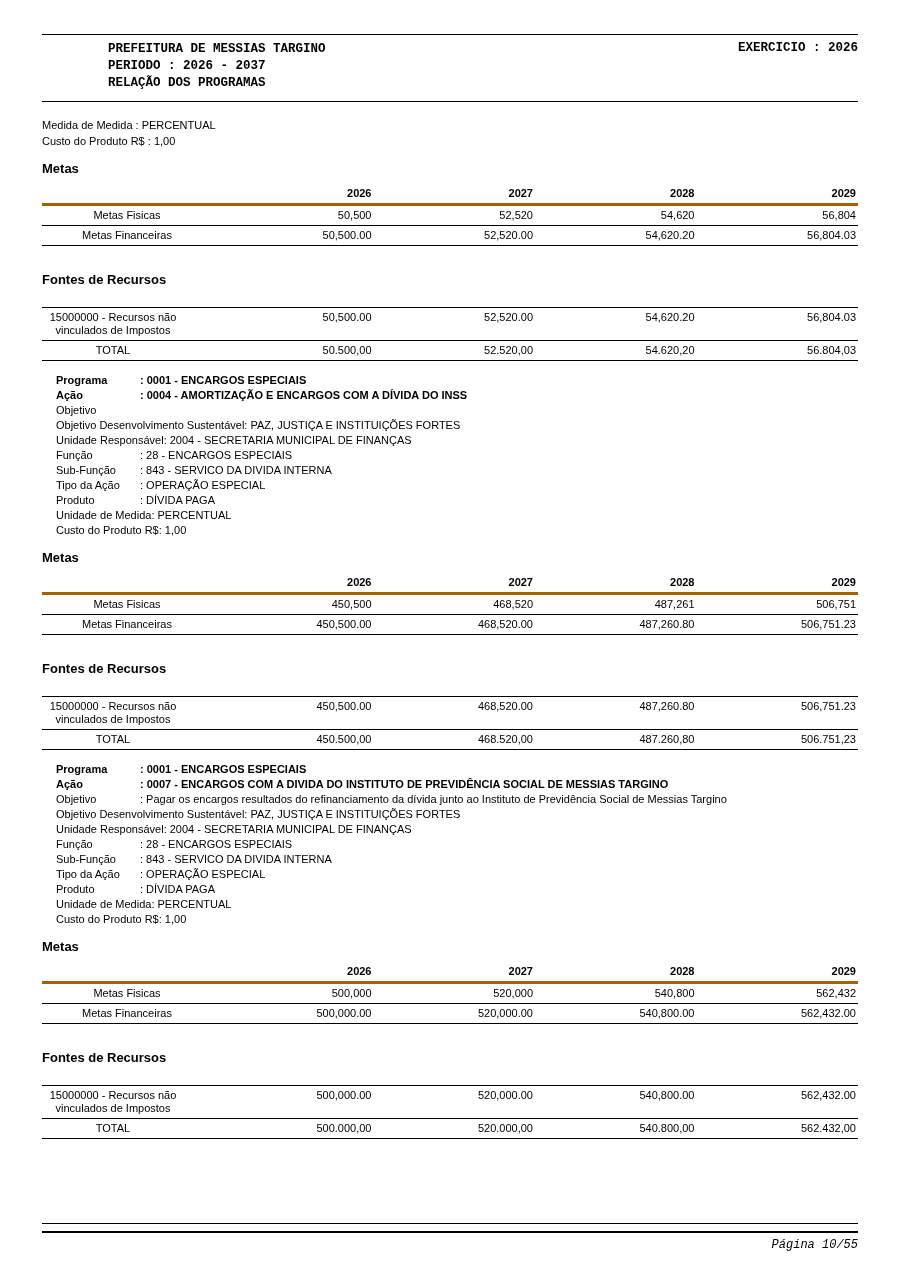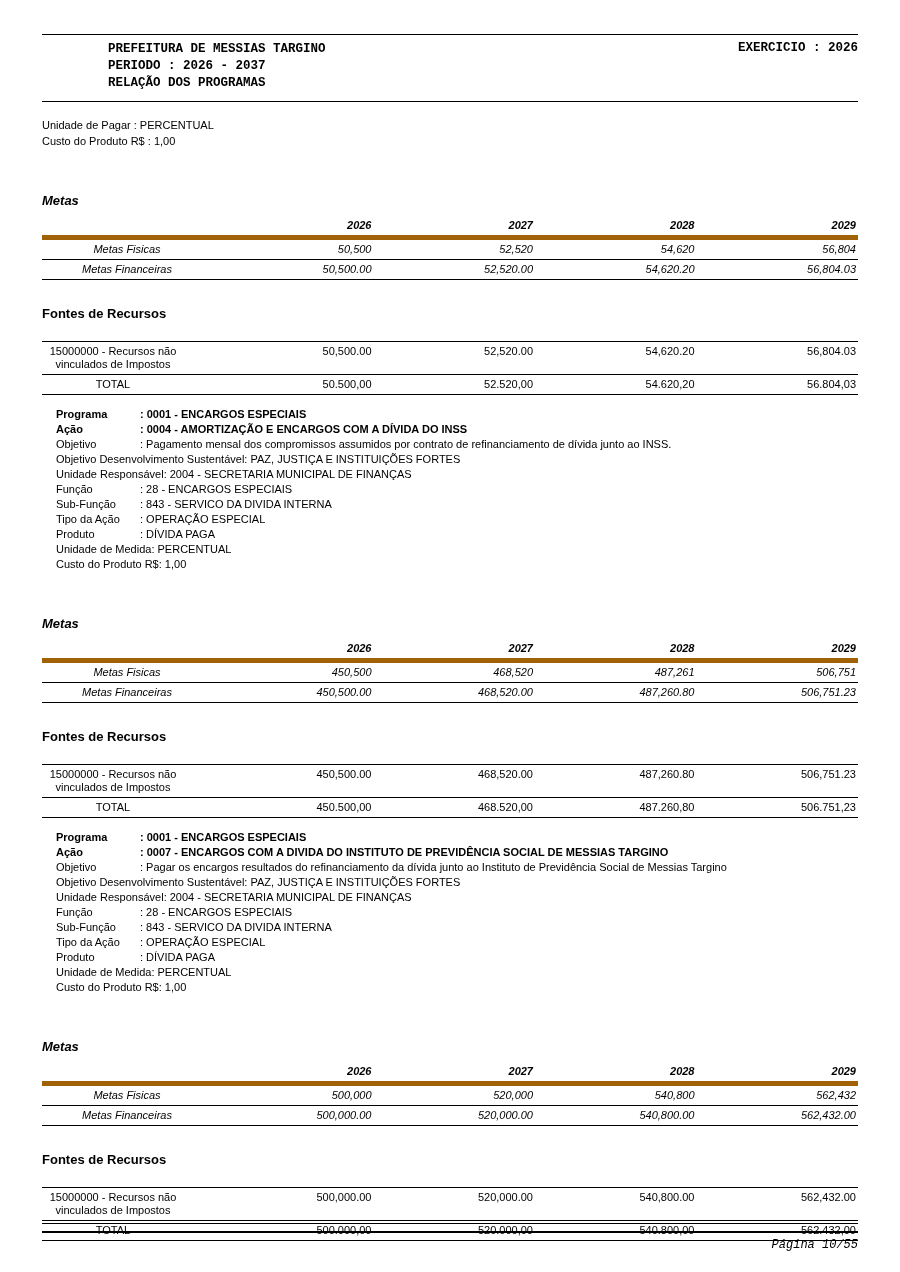--- a/index.html
+++ b/index.html
@@ -28,33 +28,33 @@
     font-family: "Liberation Mono", monospace;
     font-weight: 700; font-size: 12.5px;
   }
 
   
   .intro { margin-top: 15px; font-size: 11px; line-height: 16px; }
 
   
   .section-title { margin: 0; font-size: 13px; font-weight: 700; }
 
-  .metas-section { margin-top: 44px; font-style: italic; }
+  .metas-section { margin-top: 12px; }
   .metas-section .section-title { margin-bottom: 8px; }
   .fontes-section { margin-top: 26px; }
   .fontes-section .section-title { margin-bottom: 20px; }
 
   
   table.data-table {
     width: 100%; border-collapse: collapse; table-layout: fixed;
     font-size: 11px;
   }
   .data-table col.c-label { width: 170px; }
   .data-table th, .data-table td { padding: 3px 2px; vertical-align: top; line-height: 13px; }
-  .data-table thead th { border-bottom: 5px solid #a16207; font-weight: 700; }
+  .data-table thead th { border-bottom: 3px solid #a16207; font-weight: 700; }
   .data-table tbody td { border-bottom: 1px solid #000; }
   .data-table .num { text-align: right; }
   .data-table .lbl { text-align: center; }
   .fontes-table { border-top: 1px solid #000; }
   .fontes-table .lbl { padding-right: 30px; }
 
   
   .program { margin-top: 12px; font-size: 11px; line-height: 15px; }
   .prow { display: flex; }
   .pk { flex: 0 0 auto; min-width: 84px; padding-left: 14px; }
@@ -77,21 +77,21 @@
 <div class="page">
 
   <header class="doc-header">
     <div class="h-line">PREFEITURA DE MESSIAS TARGINO</div>
     <div class="h-line">PERIODO : 2026 - 2037</div>
     <div class="h-line">RELAÇÃO DOS PROGRAMAS</div>
     <div class="h-exercicio">EXERCICIO : 2026</div>
   </header>
 
   <div class="intro">
-    <div>Unidade de Pagar : PERCENTUAL</div>
+    <div>Medida de Medida : PERCENTUAL</div>
     <div>Custo do Produto R$ : 1,00</div>
   </div>
 
   <section class="metas-section">
     <h2 class="section-title">Metas</h2>
     <table class="data-table metas-table">
       <colgroup>
           <col class="c-label">
           <col>
           <col>
@@ -159,21 +159,20 @@
     <div class="prow bold">
       <span class="pk">Programa</span>
       <span class="pv">: 0001 - ENCARGOS ESPECIAIS</span>
     </div>
     <div class="prow bold">
       <span class="pk">Ação</span>
       <span class="pv">: 0004 - AMORTIZAÇÃO E ENCARGOS COM A DÍVIDA DO INSS</span>
     </div>
     <div class="prow">
       <span class="pk">Objetivo</span>
-      <span class="pv">: Pagamento mensal dos compromissos assumidos por contrato de refinanciamento de dívida junto ao INSS.</span>
     </div>
     <div class="prow">
       <span class="pk">Objetivo Desenvolvimento Sustentável</span>
       <span class="pv">: PAZ, JUSTIÇA E INSTITUIÇÕES FORTES</span>
     </div>
     <div class="prow">
       <span class="pk">Unidade Responsável</span>
       <span class="pv">: 2004 - SECRETARIA MUNICIPAL DE FINANÇAS</span>
     </div>
     <div class="prow">

